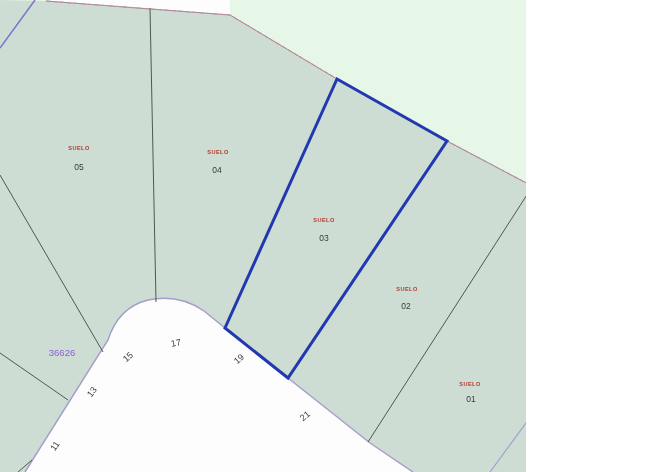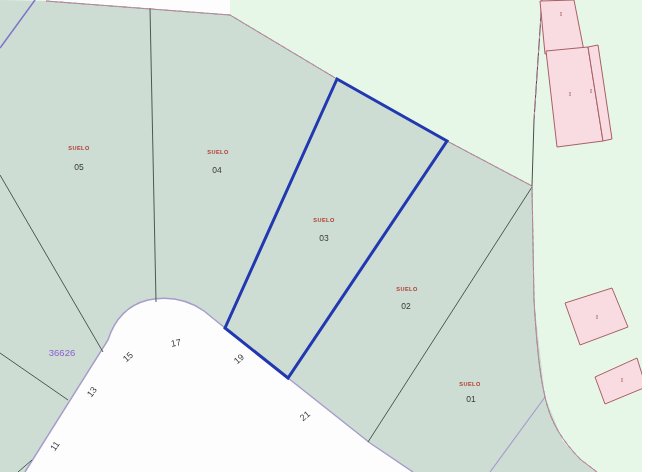--- a/index.html
+++ b/index.html
@@ -1,16 +1,16 @@
 <!DOCTYPE html>
 <html><head>
 <meta charset="utf-8">
 <style>
   html,body{margin:0;padding:0;background:#ffffff;}
-  .map-wrap{position:relative;width:642px;height:472px;overflow:hidden;background:#bef264;}
+  .map-wrap{position:relative;width:526px;height:472px;overflow:hidden;background:#bef264;}
   svg{display:block;}
   text{font-family:"Liberation Sans","DejaVu Sans",sans-serif;}
   .land-use{font-size:5.6px;fill:#b23a2e;letter-spacing:0.4px;font-weight:bold;}
   .parcel-num{font-size:8.5px;fill:#3a3a3a;}
   .ref-num{font-size:9.5px;fill:#8d5fd0;}
   .street-num{font-size:9px;fill:#3d3d3d;}
   .floor-label{font-size:6px;fill:#8a4040;font-family:"Liberation Serif","DejaVu Serif",serif;}
 </style>
 </head>
 <body>

